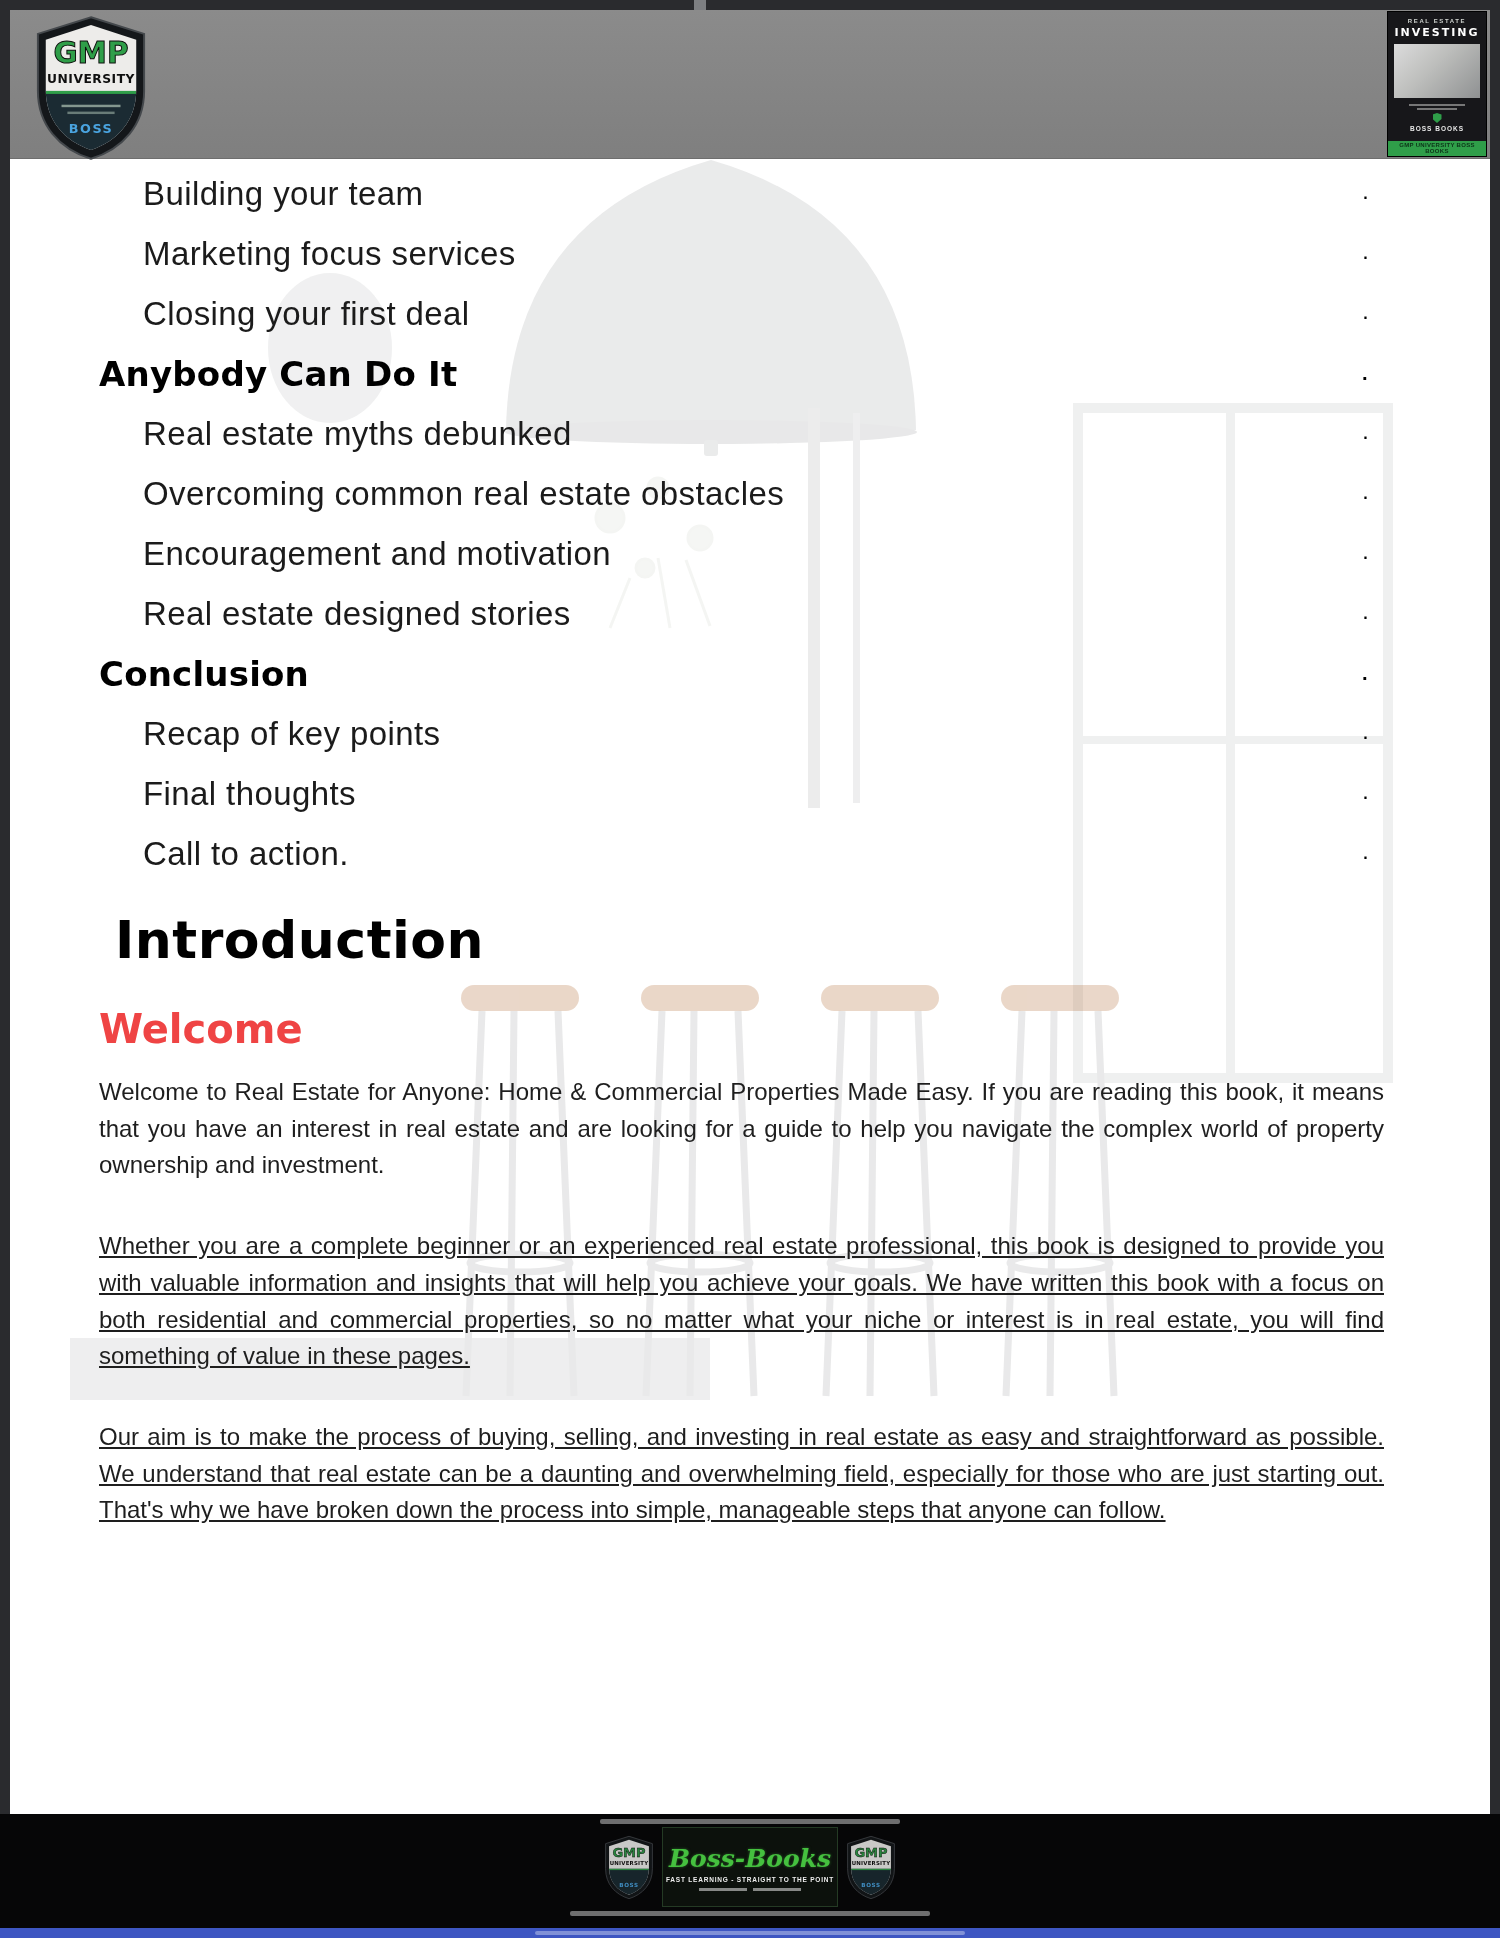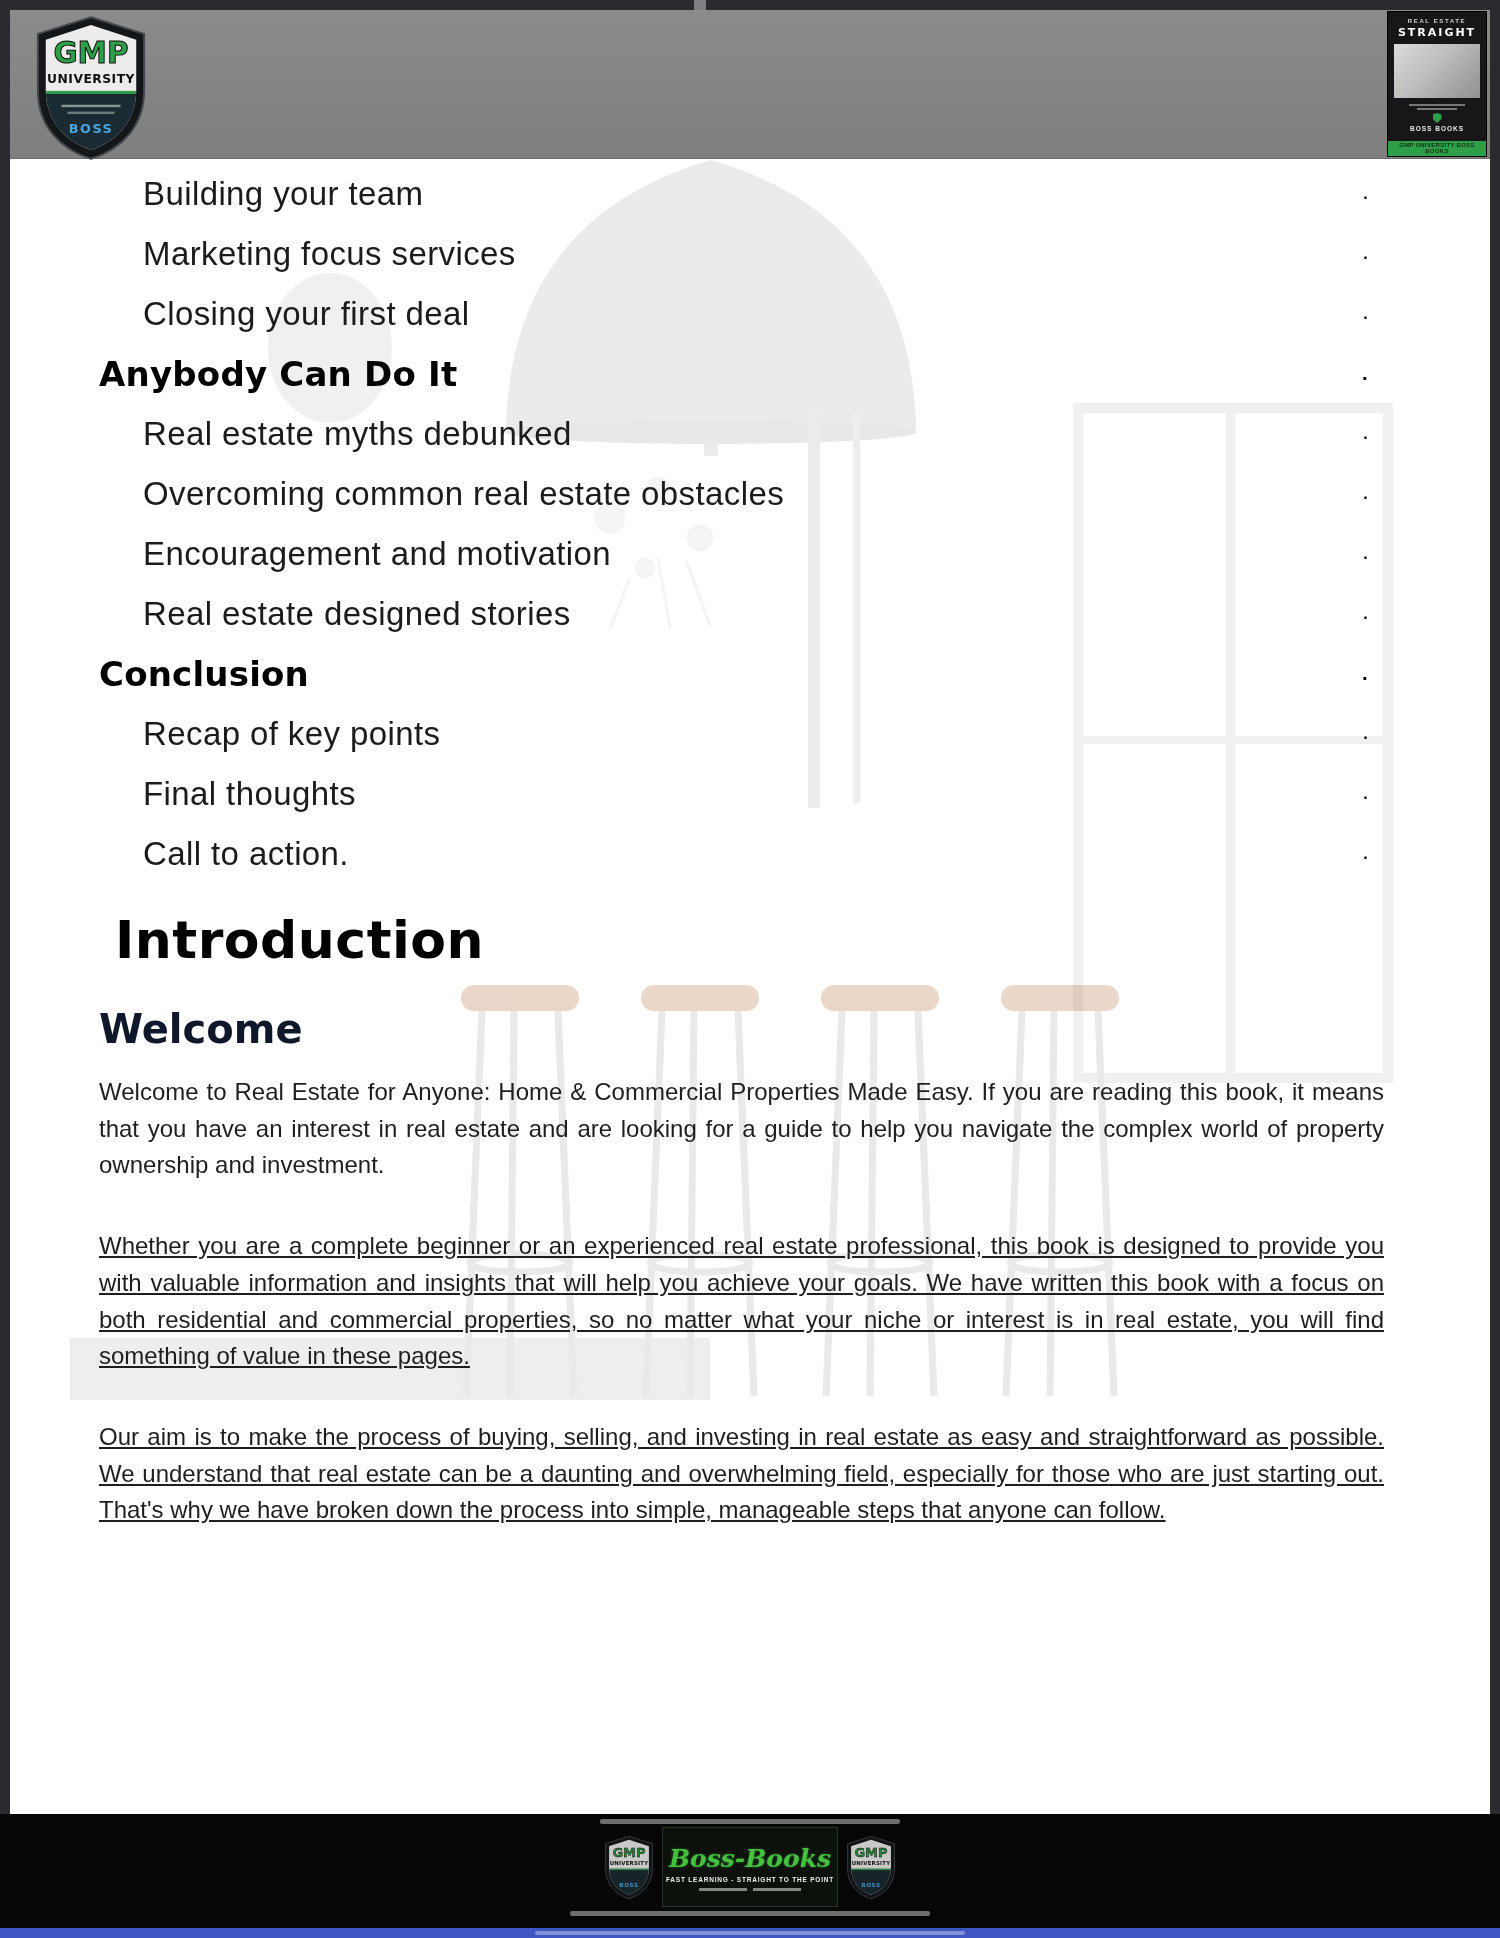--- a/index.html
+++ b/index.html
@@ -52,21 +52,21 @@
   .content { position: relative; z-index: 2; padding: 34px 106px 0 89px; }
   .toc-row { display: flex; align-items: center; height: 60px; padding-right: 16px; }
   .toc-row.toc-sub { padding-left: 44px; font-size: 33px; color: #1b1b1b; letter-spacing: 0.4px; }
   .toc-row.toc-heading { padding-left: 0; font-size: 34px; color: #000;
     font-family: "DejaVu Sans", sans-serif; font-weight: bold; letter-spacing: 0.2px; }
   .toc-dot { margin-left: auto; font-size: 16px; font-weight: bold; color: #000; }
 
   .intro-heading { margin: 26px 16px 0; font-family: "DejaVu Sans", sans-serif;
     font-size: 52px; font-weight: bold; color: #000; letter-spacing: 0.5px; }
   .welcome-heading { margin: 36px 0 0; font-family: "DejaVu Sans", sans-serif;
-    font-size: 40px; font-weight: bold; color: #0f172a; }
+    font-size: 40px; font-weight: bold; color: #ef4444; }
   .body-text p { margin: 22px 0 0; font-size: 24px; line-height: 1.53; color: #1e1e1e; text-align: justify; }
   .body-text p + p { margin-top: 44px; text-decoration: underline; }
 
   
   .footer {
     position: absolute; left: 0; top: 1814px; width: 1500px; height: 114px;
     background: #060607; display: flex; flex-direction: column; align-items: center; z-index: 4;
   }
   .footer-line { background: rgba(255,255,255,0.42); border-radius: 2px; }
   .footer-line.l1 { width: 300px; height: 5px; margin-top: 5px; }
@@ -146,21 +146,21 @@
         <text x="60" y="50" text-anchor="middle" font-size="30" font-weight="bold" fill="#2f9e49" stroke="#0c0c0c" stroke-width="1" font-family="DejaVu Sans, sans-serif">GMP</text>
         <text x="60" y="70" text-anchor="middle" font-size="12.5" font-weight="bold" fill="#101010" letter-spacing="0.5" font-family="DejaVu Sans, sans-serif">UNIVERSITY</text>
         <rect x="30" y="92" width="60" height="2.5" fill="#9fb3a6" opacity="0.8"></rect>
         <rect x="36" y="99" width="48" height="2.5" fill="#9fb3a6" opacity="0.6"></rect>
         <text x="60" y="121" text-anchor="middle" font-size="13" font-weight="bold" fill="#4aa4e0" letter-spacing="1.5" font-family="DejaVu Sans, sans-serif">BOSS</text>
       </svg>
     </div>
 
     <div class="book-cover">
       <div class="cover-series">REAL ESTATE</div>
-      <div class="cover-title">STRAIGHT</div>
+      <div class="cover-title">INVESTING</div>
       <div class="cover-photo"></div>
       <div class="cover-lines">
           <span class="cl"></span>
           <span class="cl short"></span>
         </div>
       <div class="cover-mini-shield"></div>
       <div class="cover-publisher">BOSS BOOKS</div>
       <div class="cover-strip">GMP UNIVERSITY BOSS BOOKS</div>
     </div>
   </header>

